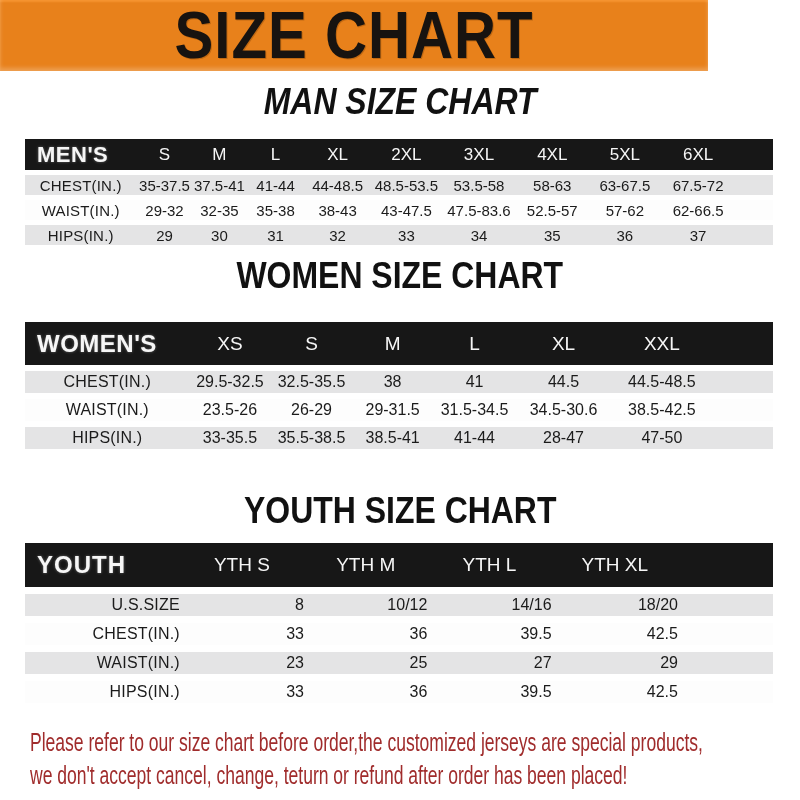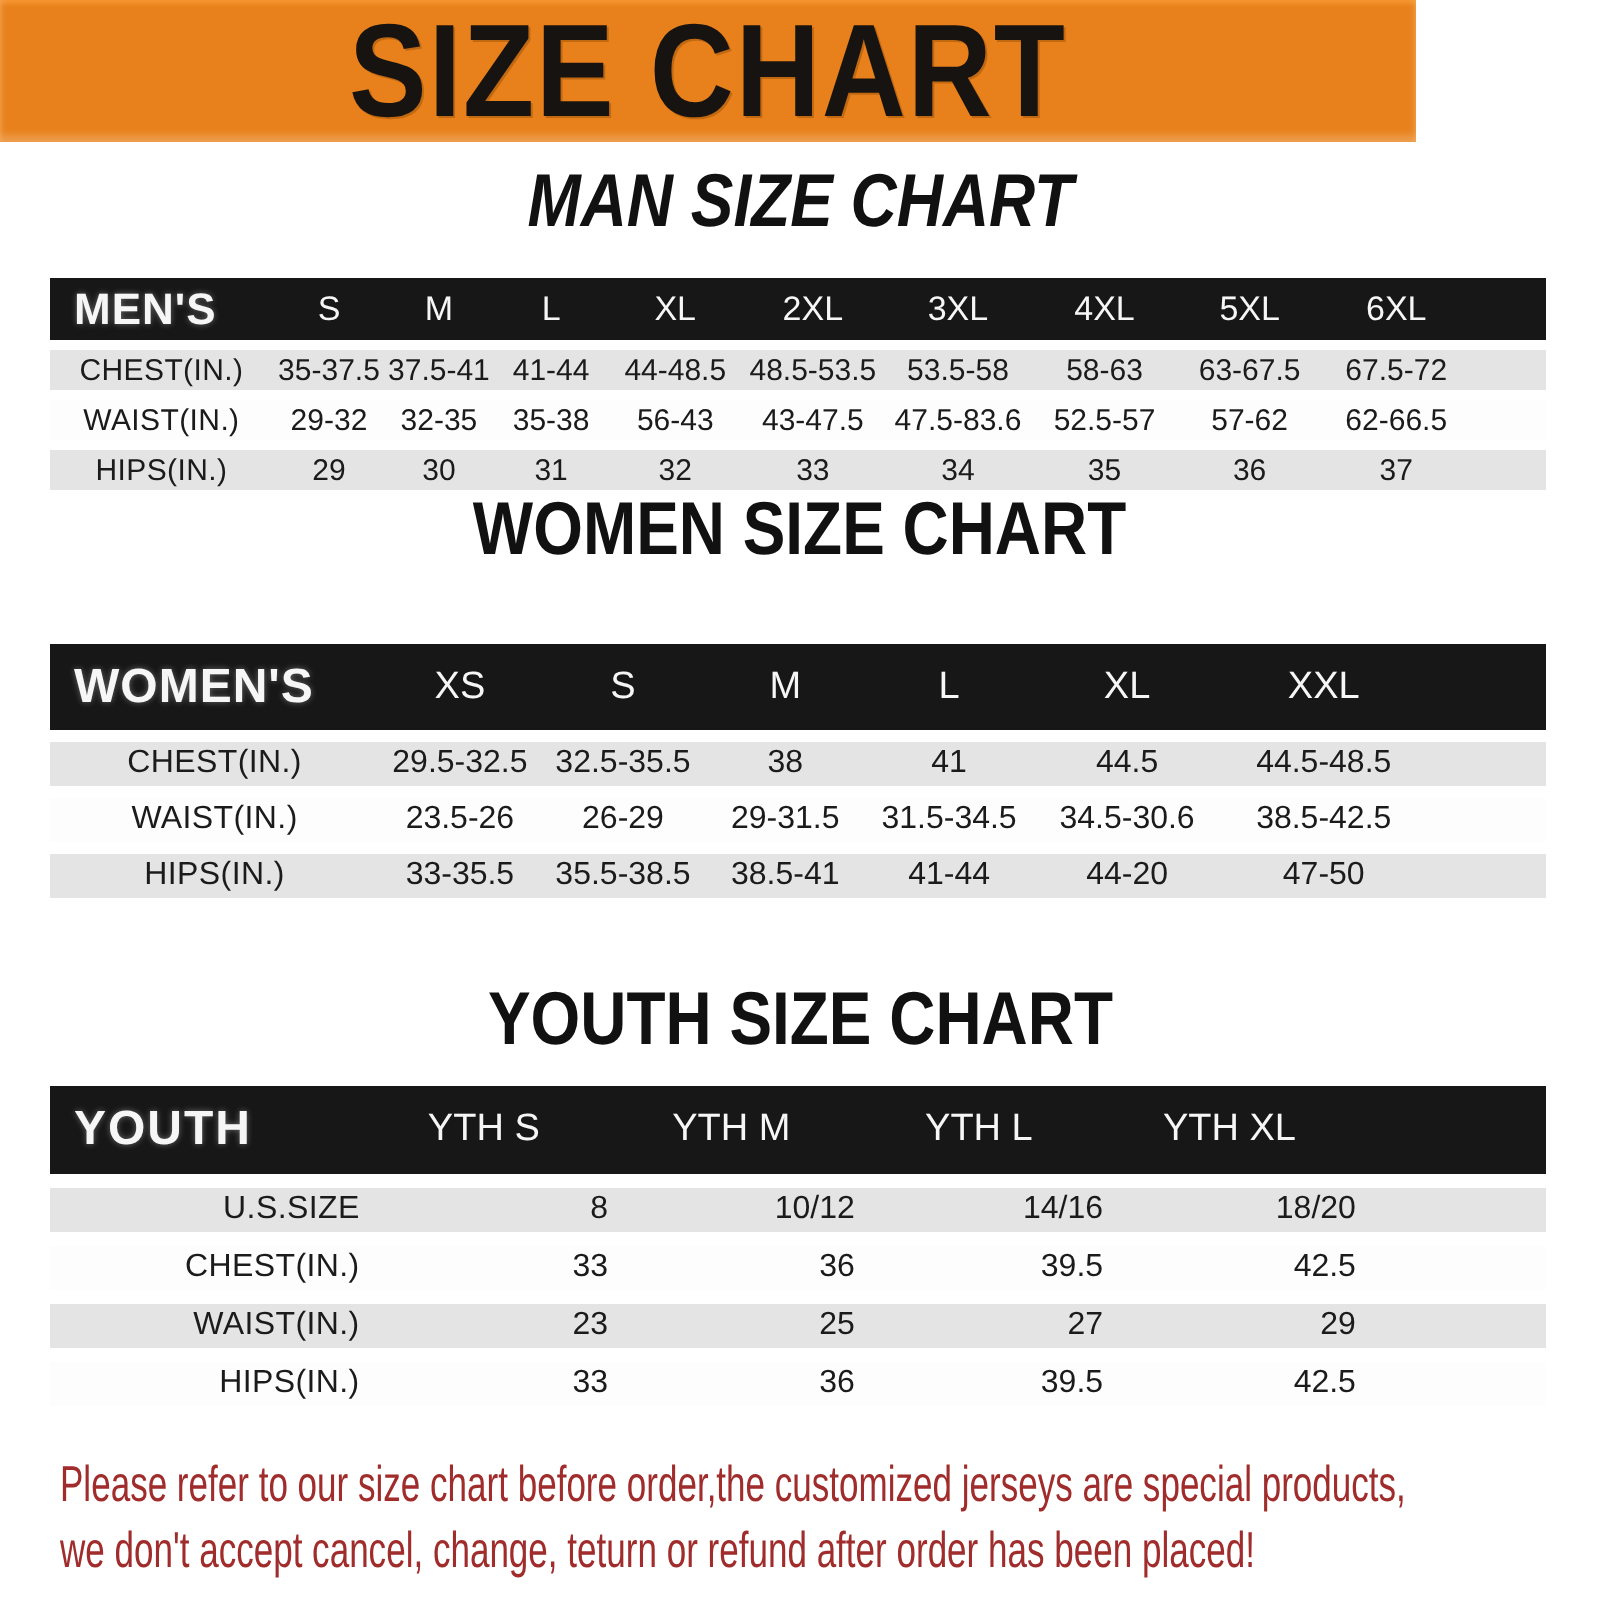--- a/index.html
+++ b/index.html
@@ -20,21 +20,21 @@
   }
   
   .section-heading{
     position:absolute;left:0;width:800px;margin:0;text-align:center;color:#111111;
   }
   .section-heading .inner{
     display:inline-block;font-size:34px;font-weight:bold;white-space:nowrap;
     transform:scale(.94,1.1);letter-spacing:0;
   }
   #heading-man{top:82px;font-style:italic;}
-  #heading-women{top:246px;}
+  #heading-women{top:256px;}
   #heading-youth{top:491px;}
   
   .size-table{
     position:absolute;left:25px;width:748px;
     border-collapse:separate;table-layout:fixed;
   }
   .size-table th,.size-table td{
     padding:0;margin:0;text-align:center;vertical-align:middle;
     overflow:hidden;white-space:nowrap;
   }
@@ -123,21 +123,21 @@
         <td>58-63</td>
         <td>63-67.5</td>
         <td>67.5-72</td>
         <td></td>
       </tr>
       <tr class="white">
         <td class="row-label">WAIST(IN.)</td>
         <td>29-32</td>
         <td>32-35</td>
         <td>35-38</td>
-        <td>56-43</td>
+        <td>38-43</td>
         <td>43-47.5</td>
         <td>47.5-83.6</td>
         <td>52.5-57</td>
         <td>57-62</td>
         <td>62-66.5</td>
         <td></td>
       </tr>
       <tr class="gray">
         <td class="row-label">HIPS(IN.)</td>
         <td>29</td>
@@ -201,21 +201,21 @@
         <td>34.5-30.6</td>
         <td>38.5-42.5</td>
         <td></td>
       </tr>
       <tr class="gray">
         <td class="row-label">HIPS(IN.)</td>
         <td>33-35.5</td>
         <td>35.5-38.5</td>
         <td>38.5-41</td>
         <td>41-44</td>
-        <td>44-20</td>
+        <td>28-47</td>
         <td>47-50</td>
         <td></td>
       </tr>
     </tbody>
   </table>
 
   <h2 class="section-heading" id="heading-youth">
     <span class="inner">YOUTH SIZE CHART</span>
   </h2>
 

